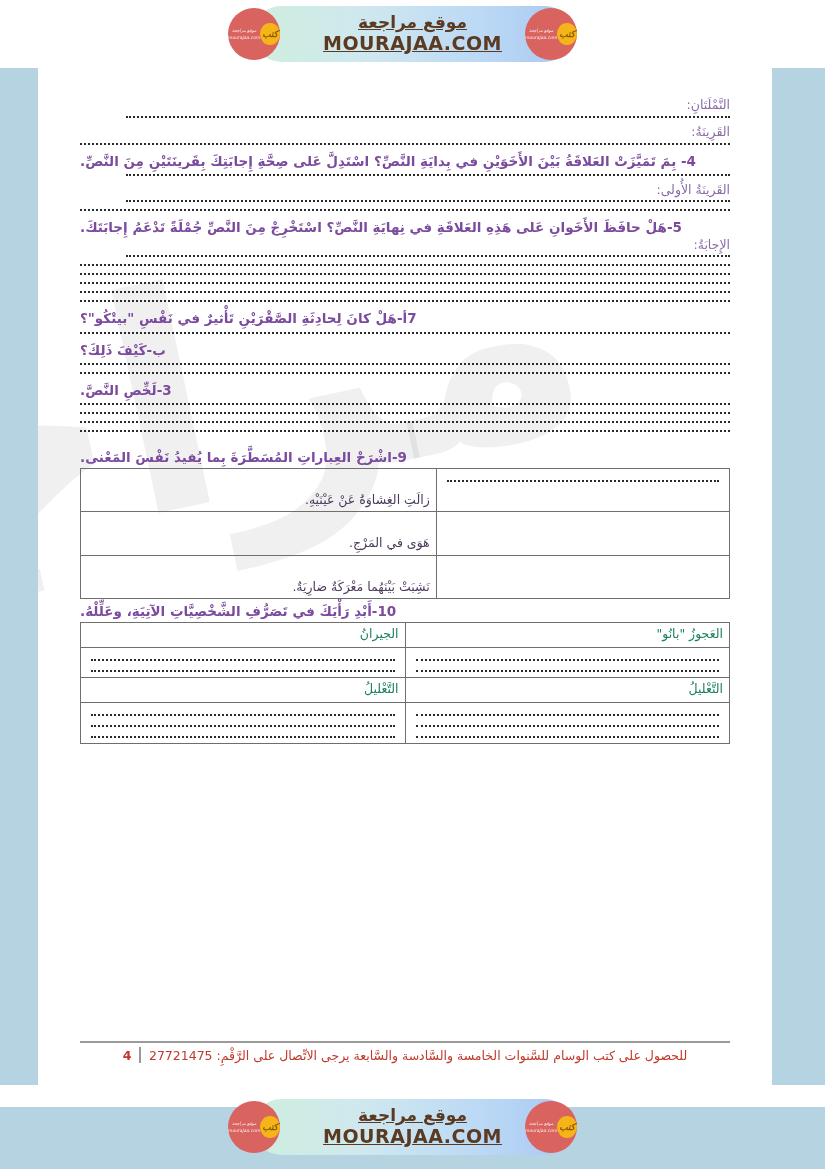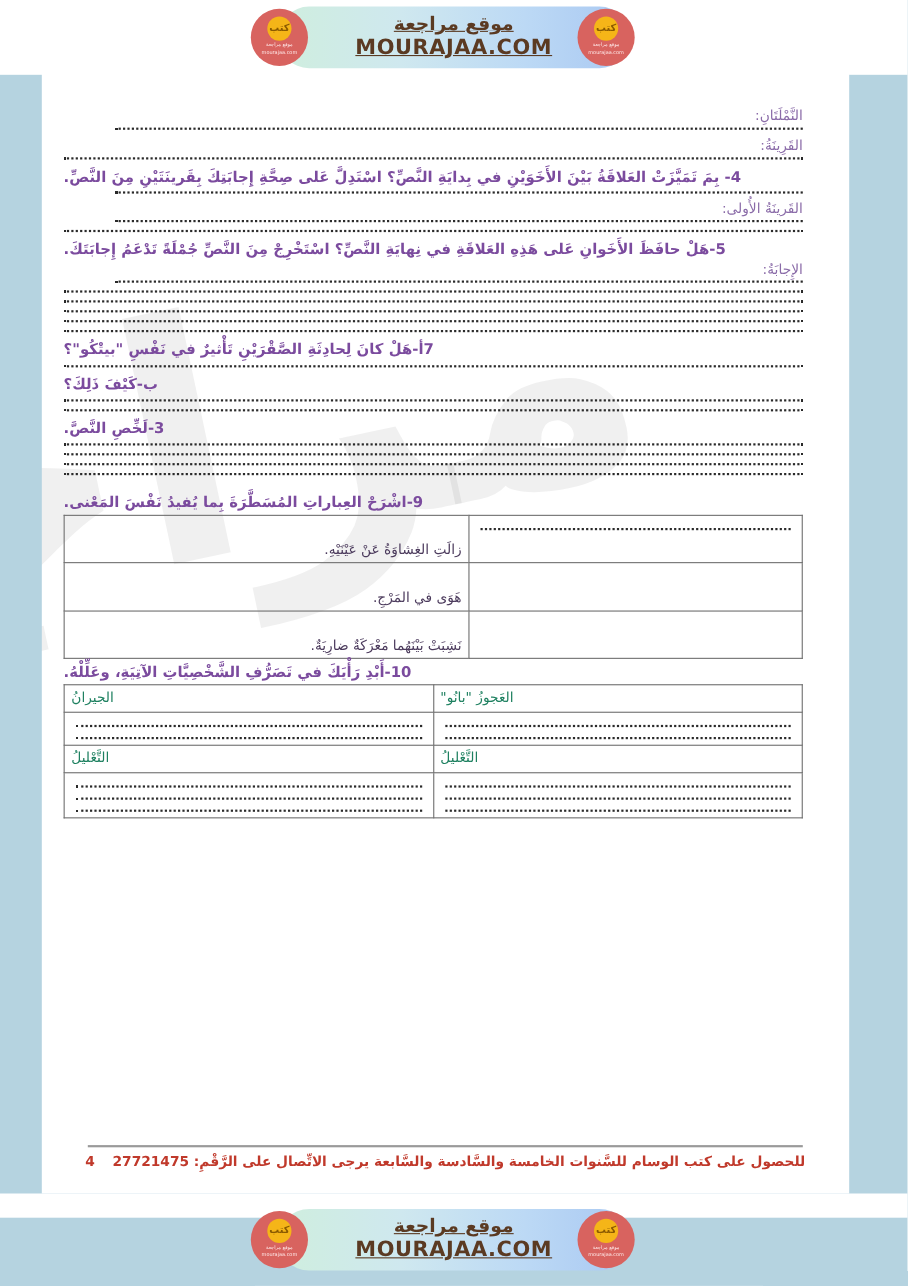--- a/index.html
+++ b/index.html
@@ -61,24 +61,24 @@
     letter-spacing: 0.5px;
     direction: ltr;
   }
   .logo-circle {
     position: absolute;
     width: 52px;
     height: 52px;
     border-radius: 50%;
     background: #d8635f;
     display: flex;
-    flex-direction: column;
     align-items: center;
     justify-content: center;
     z-index: 3;
+    font-style: italic;
   }
   .logo-circle.left  { left: 228px; }
   .logo-circle.right { left: 525px; }
   .logo-book {
     width: 22px; height: 22px;
     border-radius: 50%;
     background: #f5b518;
     display: flex; align-items: center; justify-content: center;
     font-size: 9px; color: #8a5a00; font-weight: bold;
   }
@@ -116,21 +116,21 @@
     pointer-events: none;
     user-select: none;
     white-space: nowrap;
     font-family: "DejaVu Sans", sans-serif;
   }
 
   .content {
     position: absolute;
     left: 0; top: 0;
     width: 734px;
-    padding: 58px 42px 0 20px;
+    padding: 58px 42px 0 42px;
     box-sizing: border-box;
   }
 
   
   .q {
     color: #7b4b9e;
     font-weight: bold;
     font-size: 13.5px;
     text-align: left;
     margin: 3px 0 1px 0;
@@ -173,21 +173,21 @@
     margin-top: 20px;
   }
   .cell-dots {
     border-bottom: 2.2px dotted #2a2a2a;
     height: 0;
     margin: 9px 4px 3px 4px;
   }
   .hdr-green {
     color: #1e8060;
     font-size: 12.5px;
-    text-align: left;
+    text-align: right;
     line-height: 1.4;
   }
 
   
   .footer {
     position: absolute;
     left: 42px;
     right: 42px;
     bottom: 22px;
   }
@@ -197,21 +197,21 @@
   }
   .footer-row {
     display: flex;
     align-items: center;
     justify-content: center;
     direction: rtl;
   }
   .footer-txt {
     color: #c0392b;
     font-size: 12.5px;
-    font-weight: bold;
+    font-weight: normal;
     white-space: nowrap;
   }
   .footer-sep {
     width: 1.5px;
     height: 16px;
     background: #9a9a9a;
     margin: 0 8px;
   }
   .footer-page {
     color: #c0392b;

